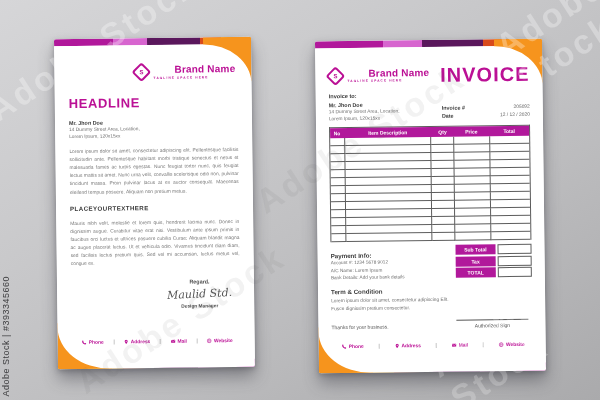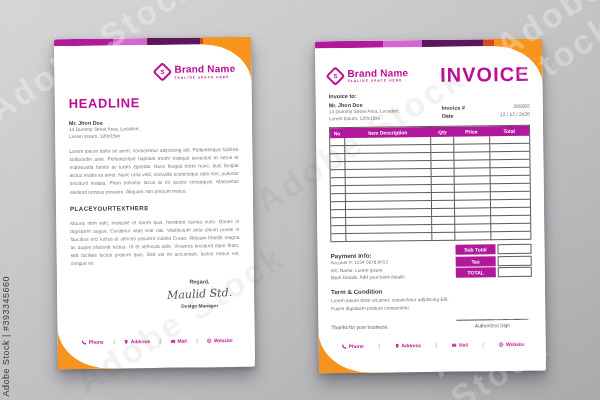--- a/index.html
+++ b/index.html
@@ -35,21 +35,21 @@
   .sheet-body{position:relative;flex:1;z-index:2;}
   .corner-tr{position:absolute;top:-7px;right:0;width:48px;height:44px;background:var(--orange);}
   .corner-bl{position:absolute;bottom:-8px;left:0;width:54px;height:46px;background:var(--orange);}
   .sheet-inner{position:absolute;left:0;top:0;right:0;bottom:-8px;background:#fff;
       border-top-right-radius:48px 40px;border-bottom-left-radius:52px 42px;}
   
   .logo{display:flex;align-items:center;gap:5px;}
   .logo-mark{width:10px;height:10px;border:2px solid var(--brand_magenta);border-radius:3px;
       transform:rotate(45deg);display:flex;align-items:center;justify-content:center;flex:none;}
   .logo-s{transform:rotate(-45deg);font-size:6px;font-weight:bold;color:var(--brand_magenta);}
-  .logo-name{font-size:10px;font-weight:bold;color:var(--brand_magenta);letter-spacing:.2px;line-height:1.05;}
+  .logo-name{font-size:10px;font-weight:bold;color:var(--brand_magenta);letter-spacing:.2px;line-height:1.05;margin-left:21px;}
   .logo-tagline{font-size:3.2px;font-weight:bold;color:var(--brand_magenta);letter-spacing:1.1px;}
   
   .lh-pad{position:absolute;left:14px;right:14px;top:10px;bottom:14px;}
   .lh-logo{display:flex;justify-content:flex-end;margin-top:10px;margin-right:2px;}
   .headline{margin-top:15px;font-size:13px;font-weight:bold;color:var(--brand_magenta);letter-spacing:.6px;}
   .addr-name{margin-top:9px;font-size:5.4px;font-weight:bold;color:var(--text_dark);}
   .addr-line{font-size:4.8px;color:var(--text_gray);line-height:1.5;}
   .para{margin-top:8px;font-size:4.9px;color:#7a7a7a;line-height:1.66;text-align:justify;}
   .sec-title{margin-top:8px;font-size:6.2px;font-weight:bold;color:var(--text_dark);letter-spacing:.4px;}
   .sign-block{margin-top:11px;margin-right:8px;display:flex;flex-direction:column;align-items:center;float:right;}

